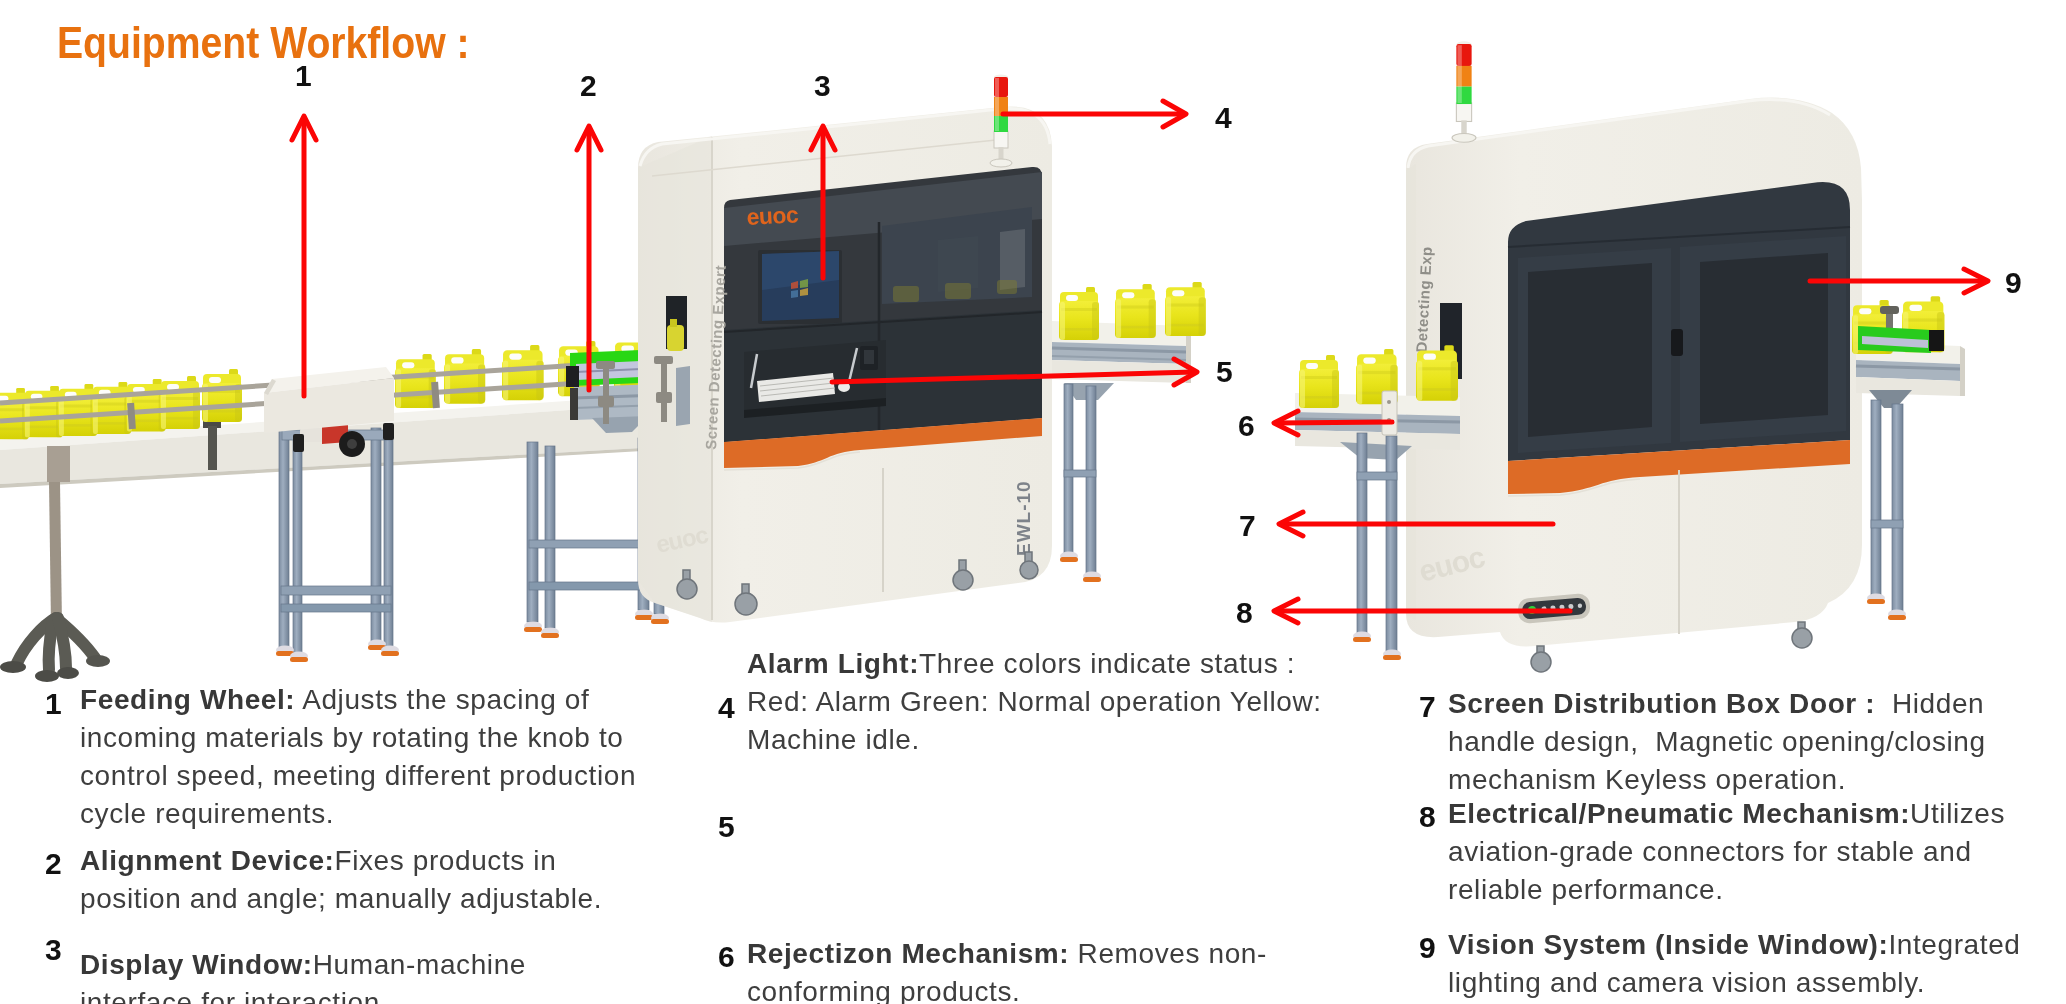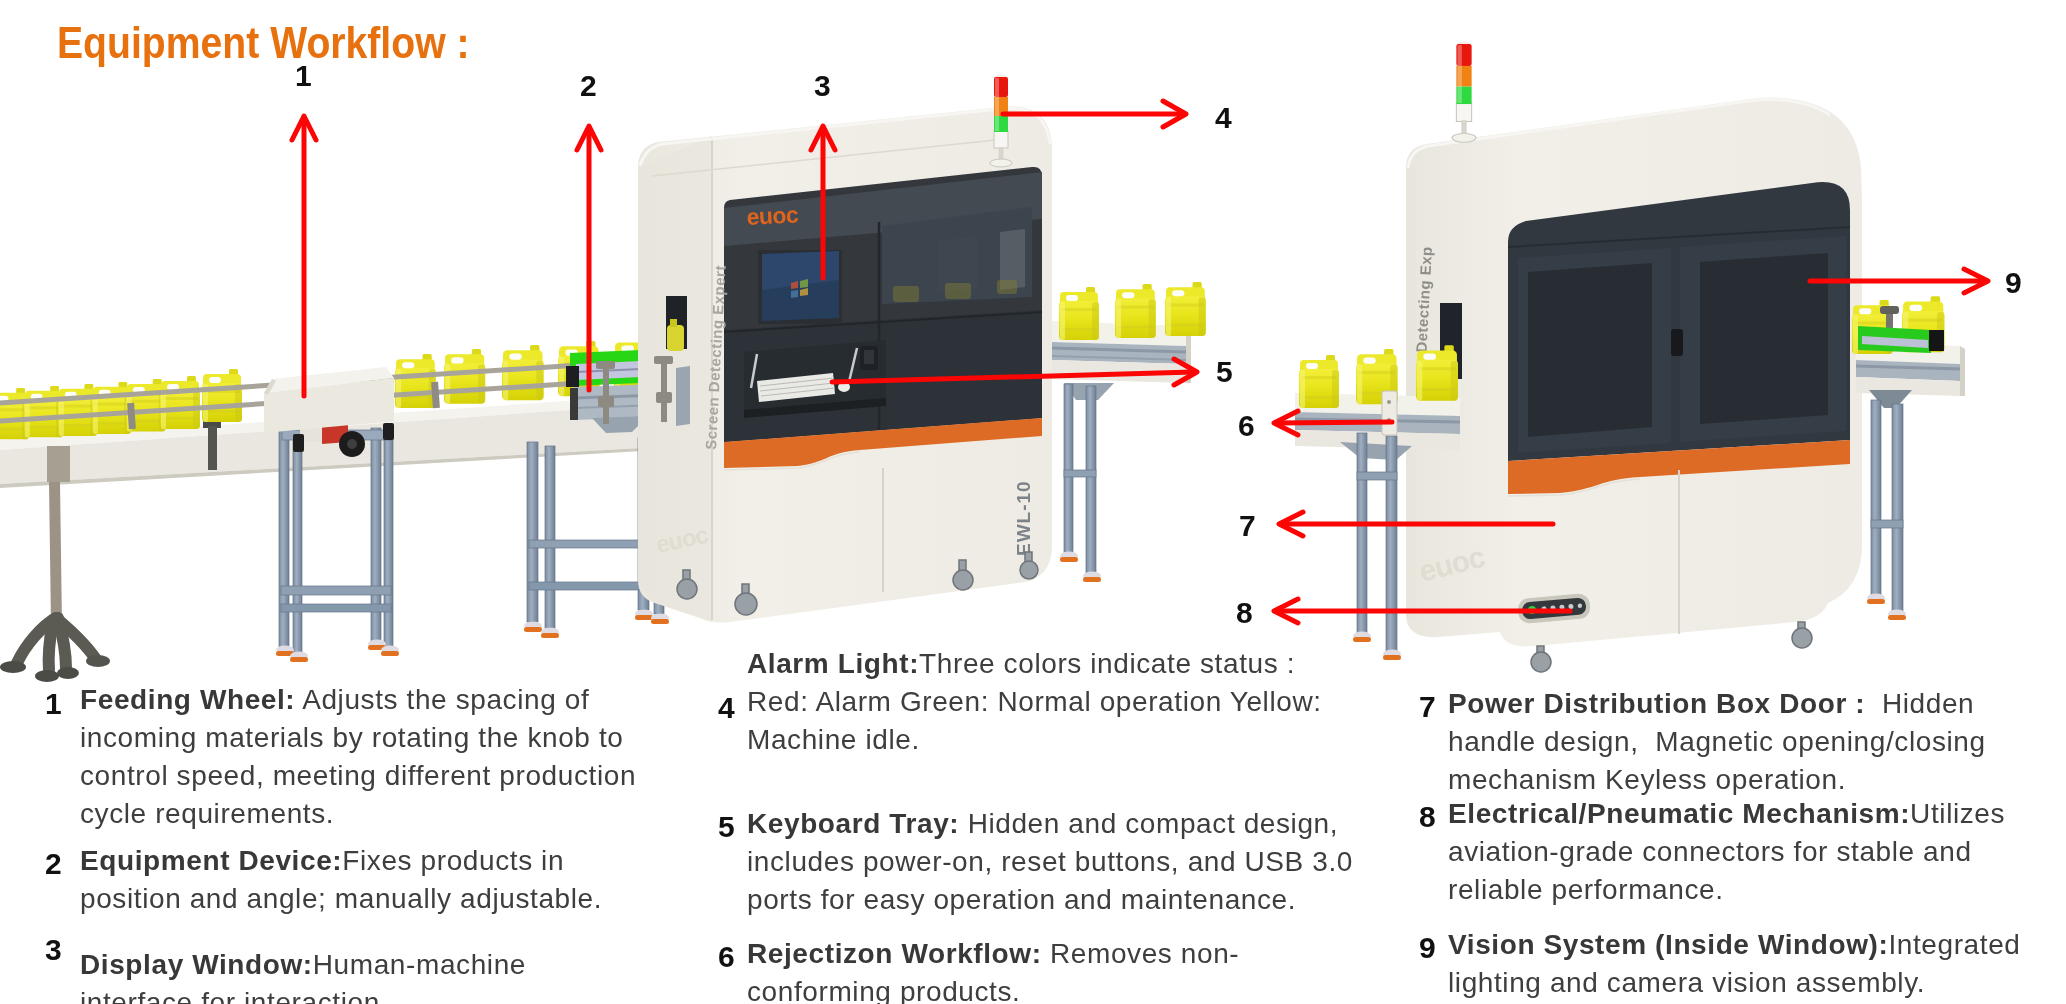--- a/index.html
+++ b/index.html
@@ -373,30 +373,29 @@
 <div class="n" style="left:1215px;top:101px;">4</div>
 <div class="n" style="left:1216px;top:355px;">5</div>
 <div class="n" style="left:1238px;top:409px;">6</div>
 <div class="n" style="left:1239px;top:509px;">7</div>
 <div class="n" style="left:1236px;top:596px;">8</div>
 <div class="n" style="left:2005px;top:266px;">9</div>
 
 <div class="n" style="left:45px;top:687px;">1</div>
 <div class="t" style="left:80px;top:681px;width:660px;"><b>Feeding Wheel:</b> Adjusts the spacing of<br>incoming materials by rotating the knob to<br>control speed, meeting different production<br>cycle requirements.</div>
 <div class="n" style="left:45px;top:847px;">2</div>
-<div class="t" style="left:80px;top:842px;width:660px;"><b>Equipment Device:</b>Fixes products in<br>position and angle; manually adjustable.</div>
+<div class="t" style="left:80px;top:842px;width:660px;"><b>Alignment Device:</b>Fixes products in<br>position and angle; manually adjustable.</div>
 <div class="n" style="left:45px;top:933px;">3</div>
 <div class="t" style="left:80px;top:946px;width:660px;"><b>Display Window:</b>Human-machine<br>interface for interaction.</div>
 
 <div class="n" style="left:718px;top:691px;">4</div>
 <div class="t" style="left:747px;top:645px;width:680px;"><b>Alarm Light:</b>Three colors indicate status :<br>Red: Alarm Green: Normal operation Yellow:<br>Machine idle.</div>
 <div class="n" style="left:718px;top:810px;">5</div>
-<div class="t" style="left:747px;top:805px;width:680px;"><b>Keyboard Tray:</b> Hidden and compact design,<br>includes power-on, reset buttons, and USB 3.0<br>ports for easy operation and maintenance.</div>
 <div class="n" style="left:718px;top:940px;">6</div>
-<div class="t" style="left:747px;top:935px;width:680px;"><b>Rejectizon Workflow:</b> Removes non-<br>conforming products.</div>
+<div class="t" style="left:747px;top:935px;width:680px;"><b>Rejectizon Mechanism:</b> Removes non-<br>conforming products.</div>
 
 <div class="n" style="left:1419px;top:690px;">7</div>
-<div class="t" style="left:1448px;top:685px;width:640px;"><b>Power Distribution Box Door :</b>&nbsp; Hidden<br>handle design,&nbsp; Magnetic opening/closing<br>mechanism Keyless operation.</div>
+<div class="t" style="left:1448px;top:685px;width:640px;"><b>Screen Distribution Box Door :</b>&nbsp; Hidden<br>handle design,&nbsp; Magnetic opening/closing<br>mechanism Keyless operation.</div>
 <div class="n" style="left:1419px;top:800px;">8</div>
 <div class="t" style="left:1448px;top:795px;width:640px;"><b>Electrical/Pneumatic Mechanism:</b>Utilizes<br>aviation-grade connectors for stable and<br>reliable performance.</div>
 <div class="n" style="left:1419px;top:931px;">9</div>
 <div class="t" style="left:1448px;top:926px;width:640px;"><b>Vision System (Inside Window):</b>Integrated<br>lighting and camera vision assembly.</div>
 </div>
 
 </body></html>

